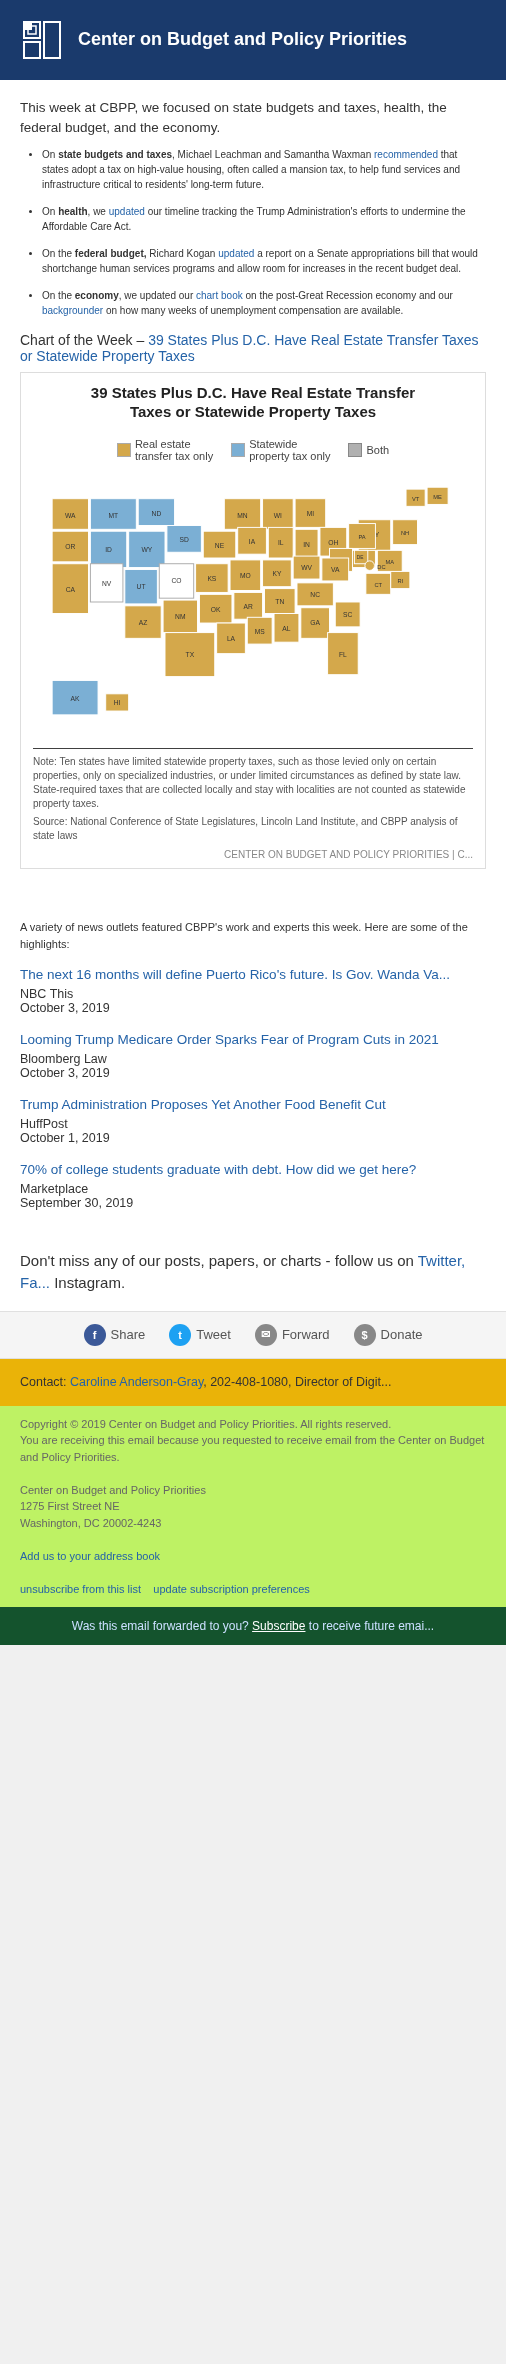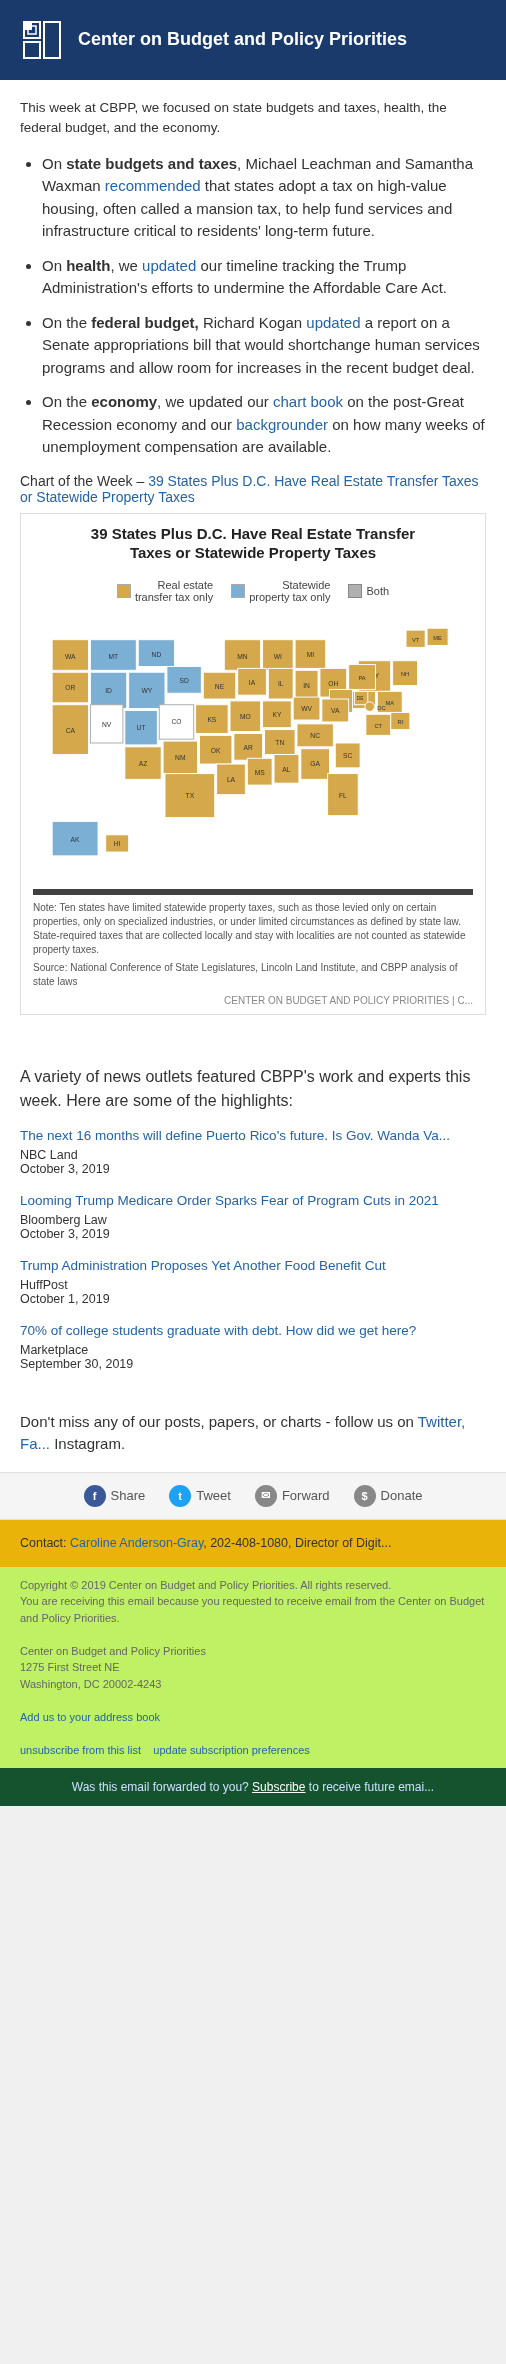--- a/index.html
+++ b/index.html
@@ -38,30 +38,30 @@
 
     
     .main-content {
       padding: 18px 20px;
       background: #fff;
     }
     .intro-text {
       font-size: 13.5px;
       line-height: 1.5;
       color: #333;
-      margin-bottom: 14px;
+      margin-bottom: 8px;
     }
     .bullet-list {
       list-style: disc;
       padding-left: 22px;
       margin-bottom: 14px;
     }
     .bullet-list li {
       margin-bottom: 12px;
-      font-size: 15px;
+      font-size: 10px;
       line-height: 1.5;
       color: #333;
     }
     .bullet-list li a, a {
       color: #2563a8;
       text-decoration: none;
     }
 
     
     .chart-section {
@@ -80,21 +80,20 @@
       line-height: 1.3;
       margin-bottom: 16px;
       color: #222;
     }
     .chart-legend {
       display: flex;
       justify-content: center;
       gap: 18px;
       margin-bottom: 8px;
       flex-wrap: wrap;
-      text-align: right;
     }
     .legend-item {
       display: flex;
       align-items: center;
       font-size: 11px;
       color: #444;
       gap: 4px;
     }
     .legend-swatch {
       width: 14px;
@@ -109,21 +108,21 @@
     }
     .map-svg {
       width: 100%;
       max-width: 440px;
     }
     .chart-note {
       font-size: 10px;
       color: #555;
       line-height: 1.4;
       margin-top: 6px;
-      border-top: 6px solid #404040;
+      border-top: 1px solid #404040;
       padding-top: 6px;
     }
     .chart-source {
       font-size: 10px;
       color: #555;
       line-height: 1.4;
       margin-top: 4px;
     }
     .chart-attribution {
       font-size: 10px;
@@ -131,21 +130,21 @@
       text-align: right;
       margin-top: 6px;
     }
 
     
     .news-section {
       padding: 14px 20px;
       background: #fff;
     }
     .news-intro {
-      font-size: 16px;
+      font-size: 11px;
       line-height: 1.5;
       margin-bottom: 14px;
       color: #333;
     }
     .news-item {
       margin-bottom: 16px;
     }
     .news-item-title {
       color: #2563a8;
       font-size: 13.5px;
@@ -423,21 +422,21 @@
         </div>
       </div>
     </div>
   </div>
 
   <div class="news-section">
     <p class="news-intro">A variety of news outlets featured CBPP's work and experts this week. Here are some of the highlights:</p>
 
     <div class="news-item">
       <a href="#" class="news-item-title">The next 16 months will define Puerto Rico's future. Is Gov. Wanda Va...</a>
-      <div class="news-item-source">NBC Land</div>
+      <div class="news-item-source">NBC This</div>
       <div class="news-item-date">October 3, 2019</div>
     </div>
 
     <div class="news-item">
       <a href="#" class="news-item-title">Looming Trump Medicare Order Sparks Fear of Program Cuts in 2021</a>
       <div class="news-item-source">Bloomberg Law</div>
       <div class="news-item-date">October 3, 2019</div>
     </div>
 
     <div class="news-item">

